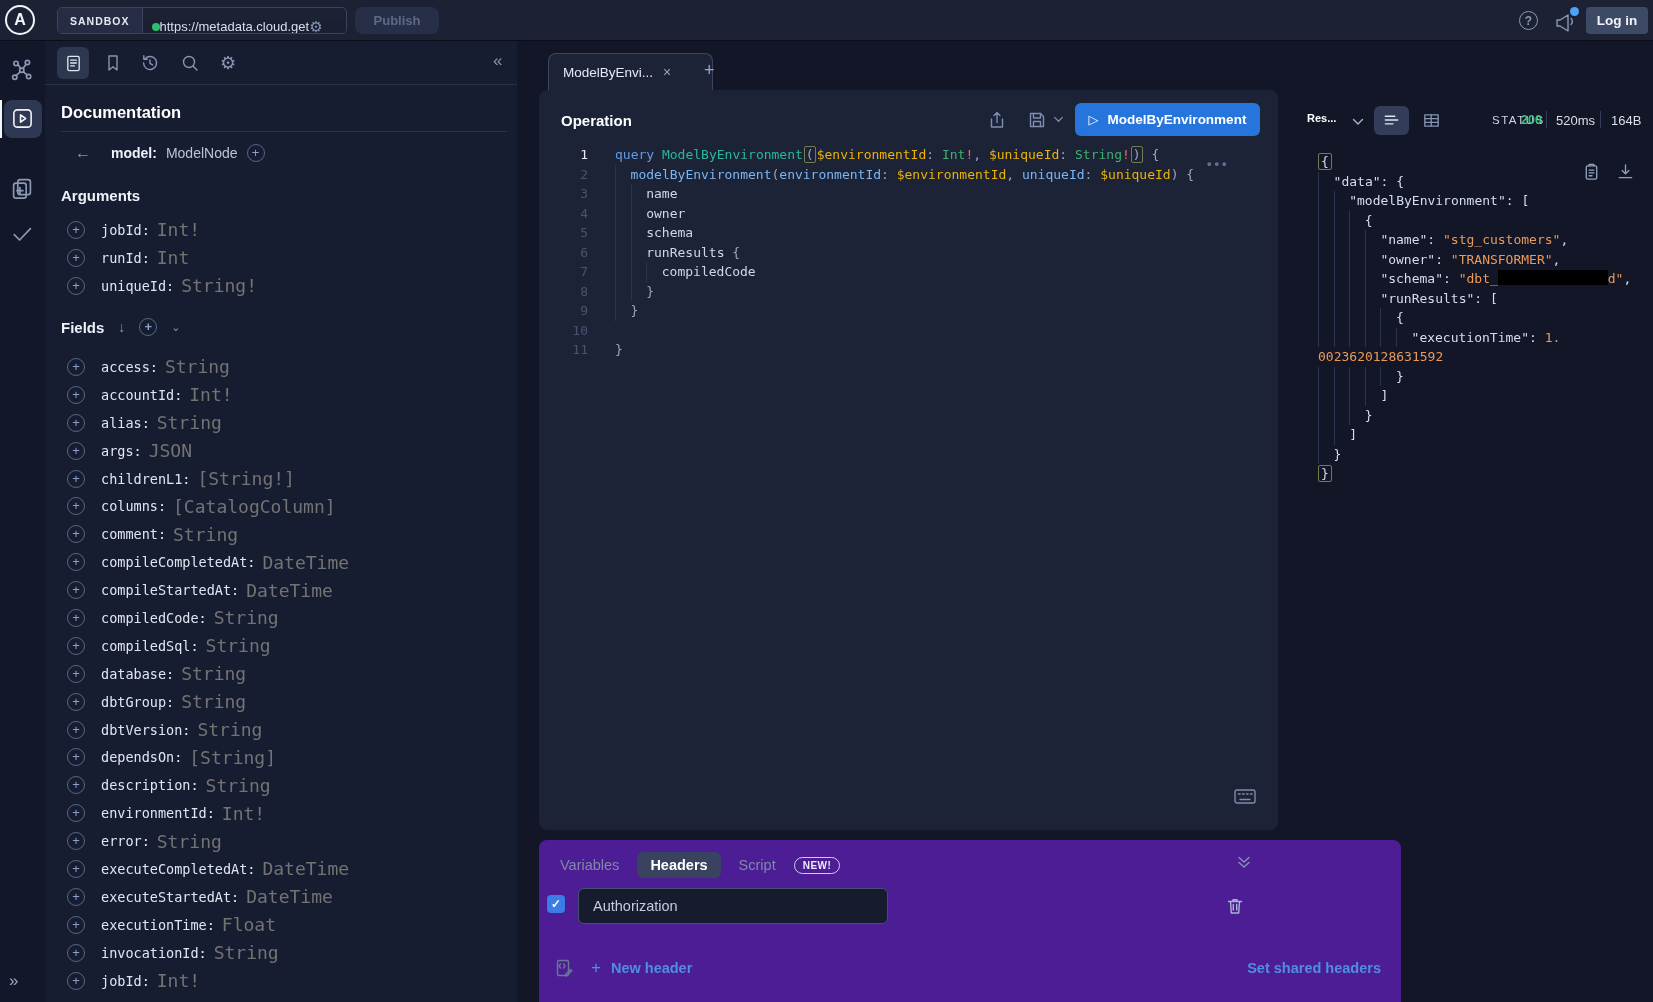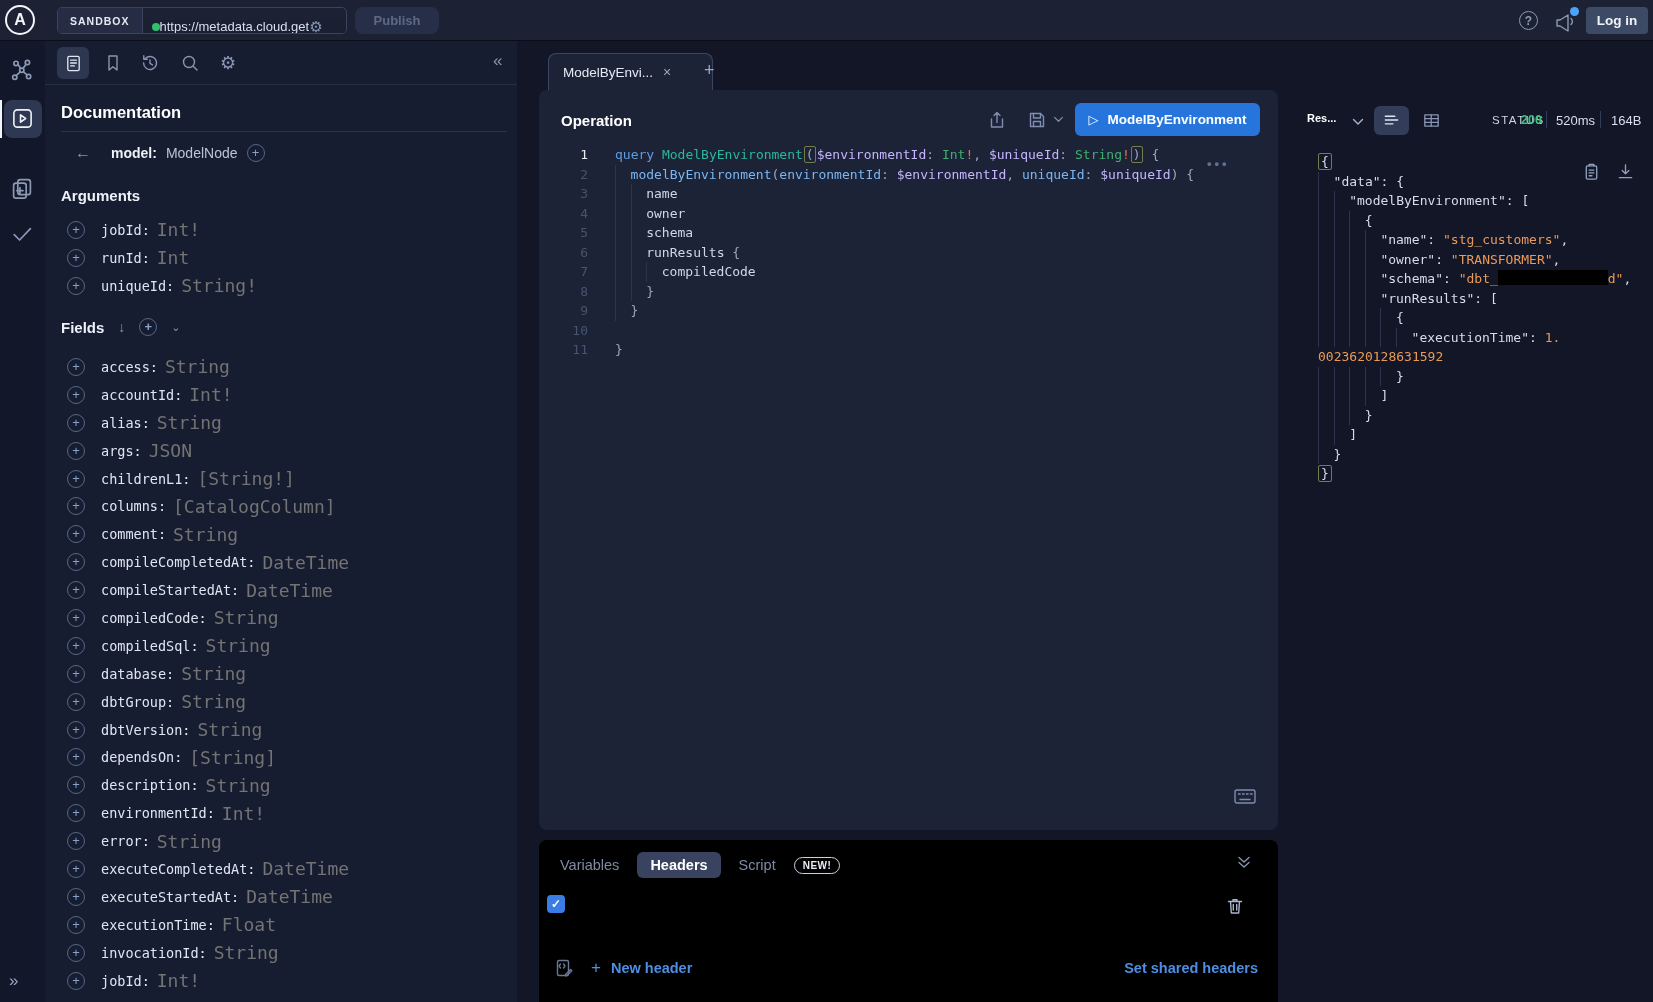--- a/index.html
+++ b/index.html
@@ -63,28 +63,28 @@
   .runbtn { position:absolute; left:536px; top:13px; width:185px; height:33px; background:#2575dd; border-radius:6px; display:flex; align-items:center; justify-content:center; gap:9px; color:#fff; }
   .runbtn .play { font-size:13px; }
   .runbtn .rlabel { font-size:13.5px; font-weight:bold; }
 
   .editor { position:absolute; left:0; top:55px; width:739px; }
   .cl { display:flex; height:19.5px; font-family:"DejaVu Sans Mono",monospace; font-size:13px; line-height:19.5px; }
   .cl .ln { width:49px; text-align:right; color:#47546f; flex:none; }
   .cl .ln.act { color:#e7ebf4; }
   .cl .lc { padding-left:27px; white-space:pre; }
   .g { display:inline-block; width:15.6px; height:19.5px; border-left:1px solid #2b344e; vertical-align:top; }
-  .tk-k { color:#5f9ce2; } .tk-o { color:#2cb5a0; } .tk-v { color:#c4b5fd; }
+  .tk-k { color:#5f9ce2; } .tk-o { color:#2cb5a0; } .tk-v { color:#eab308; }
   .tk-t { color:#3fae71; } .tk-b { color:#ee6d51; } .tk-f { color:#79b6f2; }
   .tk-p { color:#cdd7e8; } .tk-x { color:#9aa6c0; }
   .tk-m { color:#9aa6c0; border:1px solid #737d4c; border-radius:2px; padding:0 1px; margin:0 1px; }
   .eddots { position:absolute; left:668px; top:66px; color:#5c7196; font-size:13px; font-weight:bold; letter-spacing:3px; }
   .kbd { position:absolute; left:695px; top:698px; width:22px; height:17px; color:#7d8cab; }
 
-  .btmcard { position:absolute; left:539px; top:840px; width:739px; height:162px; background:#000000; border-radius:8px 8px 0 0; }
+  .btmcard { position:absolute; left:539px; top:840px; width:862px; height:162px; background:#4c1d95; border-radius:8px 8px 0 0; }
   .subtabs { position:absolute; left:21px; top:12px; display:flex; align-items:center; gap:18px; }
   .stab { font-size:14.5px; color:#7e8aa6; }
   .stab.sel { background:#39435f; color:#fff; font-weight:bold; border-radius:6px; padding:5px 13px; }
   .newbadge { border:1px solid #c9d2e2; border-radius:9px; padding:2px 8px; font-size:10px; font-weight:bold; letter-spacing:0.5px; color:#e9edf5; }
   .dblchev { position:absolute; left:697px; top:14px; width:16px; height:16px; color:#8794b2; }
   .hcheck { position:absolute; left:8px; top:55px; width:18px; height:18px; background:#3b7de6; border-radius:4px; color:#fff; font-size:12px; font-weight:bold; display:flex; align-items:center; justify-content:center; }
   .hinput { position:absolute; top:48px; height:36px; background:#161b2e; border:1px solid #45506c; border-radius:6px; display:flex; align-items:center; font-size:14.5px; }
   .hkey { left:39px; width:310px; padding-left:14px; color:#c3cde0; }
   .hval { left:361px; width:308px; padding:0 6px 0 10px; gap:8px; }
   .hval .bprefix { color:#95a3c0; flex:none; }
@@ -449,20 +449,21 @@
     <span class="stab">Script</span>
     <span class="newbadge">NEW!</span>
   </div>
   <div class="dblchev">
     <svg class="ic" viewBox="0 0 16 16" width="16" height="16">
         <path d="M3 3.5 8 8l5-4.5M3 8.5 8 13l5-4.5"></path>
       </svg>
   </div>
 
   <div class="hcheck">✓</div>
+  <div class="hinput hkey">Authorization</div>
   <div class="trash">
     <svg class="ic" viewBox="0 0 20 20" width="20" height="20">
         <path d="M3.5 5.5h13M8 5.5V3.8h4v1.7M5.5 5.5l.8 11.5h7.4l.8-11.5M8.3 8.5v5.5M11.7 8.5v5.5"></path>
       </svg>
   </div>
 
   <div class="envicon">
     <svg class="ic" viewBox="0 0 20 20" width="20" height="20">
         <rect x="3.5" y="2.5" width="11" height="15" rx="1.5"></rect>
         <path d="M6.5 6l-1.5 2 1.5 2M9.5 6 11 8 9.5 10"></path>

